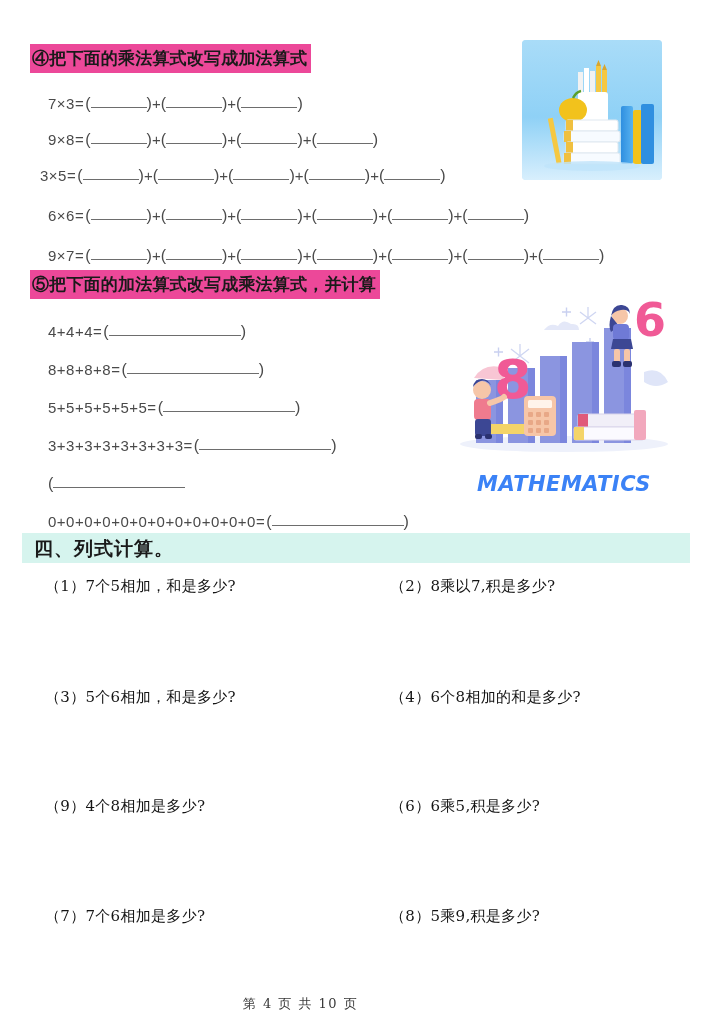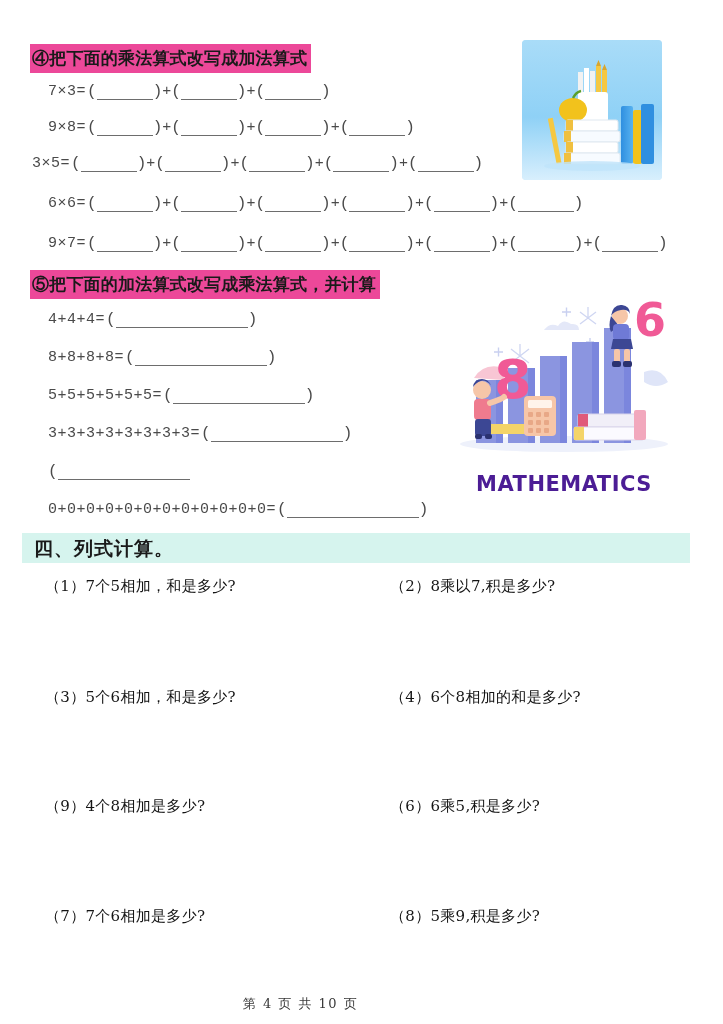--- a/index.html
+++ b/index.html
@@ -49,27 +49,28 @@
     font-size: 19px;
     line-height: 30px;
     padding-left: 12px;
     display: inline-block;
     letter-spacing: 1px;
   }
 
   
   .eq-row {
     position: absolute;
-    font-family: Liberation Mono, monospace;
+    font-family: Liberation Sans, sans-serif;
     font-size: 15px;
     line-height: 20px;
     color: #4a4a4a;
     white-space: nowrap;
     display: flex;
-    align-items: center;
+    align-items: flex-start;
+    margin-top: 12px;
   }
   .eq-lhs {
     letter-spacing: 0.5px;
     margin-right: 1px;
   }
   .paren { color: #4a4a4a; font-size: 16px; }
   .blank {
     display: inline-block;
     border-bottom: 1.2px solid #6d6d6d;
     height: 13px;
@@ -104,21 +105,22 @@
   .math-caption {
     position: absolute;
     left: 0px;
     bottom: 4px;
     width: 232px;
     text-align: center;
     font-family: "DejaVu Sans", "Liberation Sans", sans-serif;
     font-weight: 700;
     font-size: 21px;
     letter-spacing: 0.5px;
-    color: #4c1d95;
+    color: #3b82f6;
+    font-style: italic;
   }
 
   
   .q {
     position: absolute;
     font-family: "DejaVu Serif", "Liberation Serif", serif;
     font-size: 15px;
     line-height: 22px;
     color: #141414;
     white-space: nowrap;
@@ -173,21 +175,21 @@
         <span class="paren">)</span>
         <span class="plus">+</span>
         <span class="paren">(</span>
         <span class="blank" style="width: 56px;"></span>
         <span class="paren">)</span>
         <span class="plus">+</span>
         <span class="paren">(</span>
         <span class="blank" style="width: 56px;"></span>
         <span class="paren">)</span>
       </div>
-      <div class="eq-row" style="left: 32px; top: 154px;">
+      <div class="eq-row" style="left: 40px; top: 154px;">
         <span class="eq-lhs">3×5=</span>
         <span class="paren">(</span>
         <span class="blank" style="width: 56px;"></span>
         <span class="paren">)</span>
         <span class="plus">+</span>
         <span class="paren">(</span>
         <span class="blank" style="width: 56px;"></span>
         <span class="paren">)</span>
         <span class="plus">+</span>
         <span class="paren">(</span>

